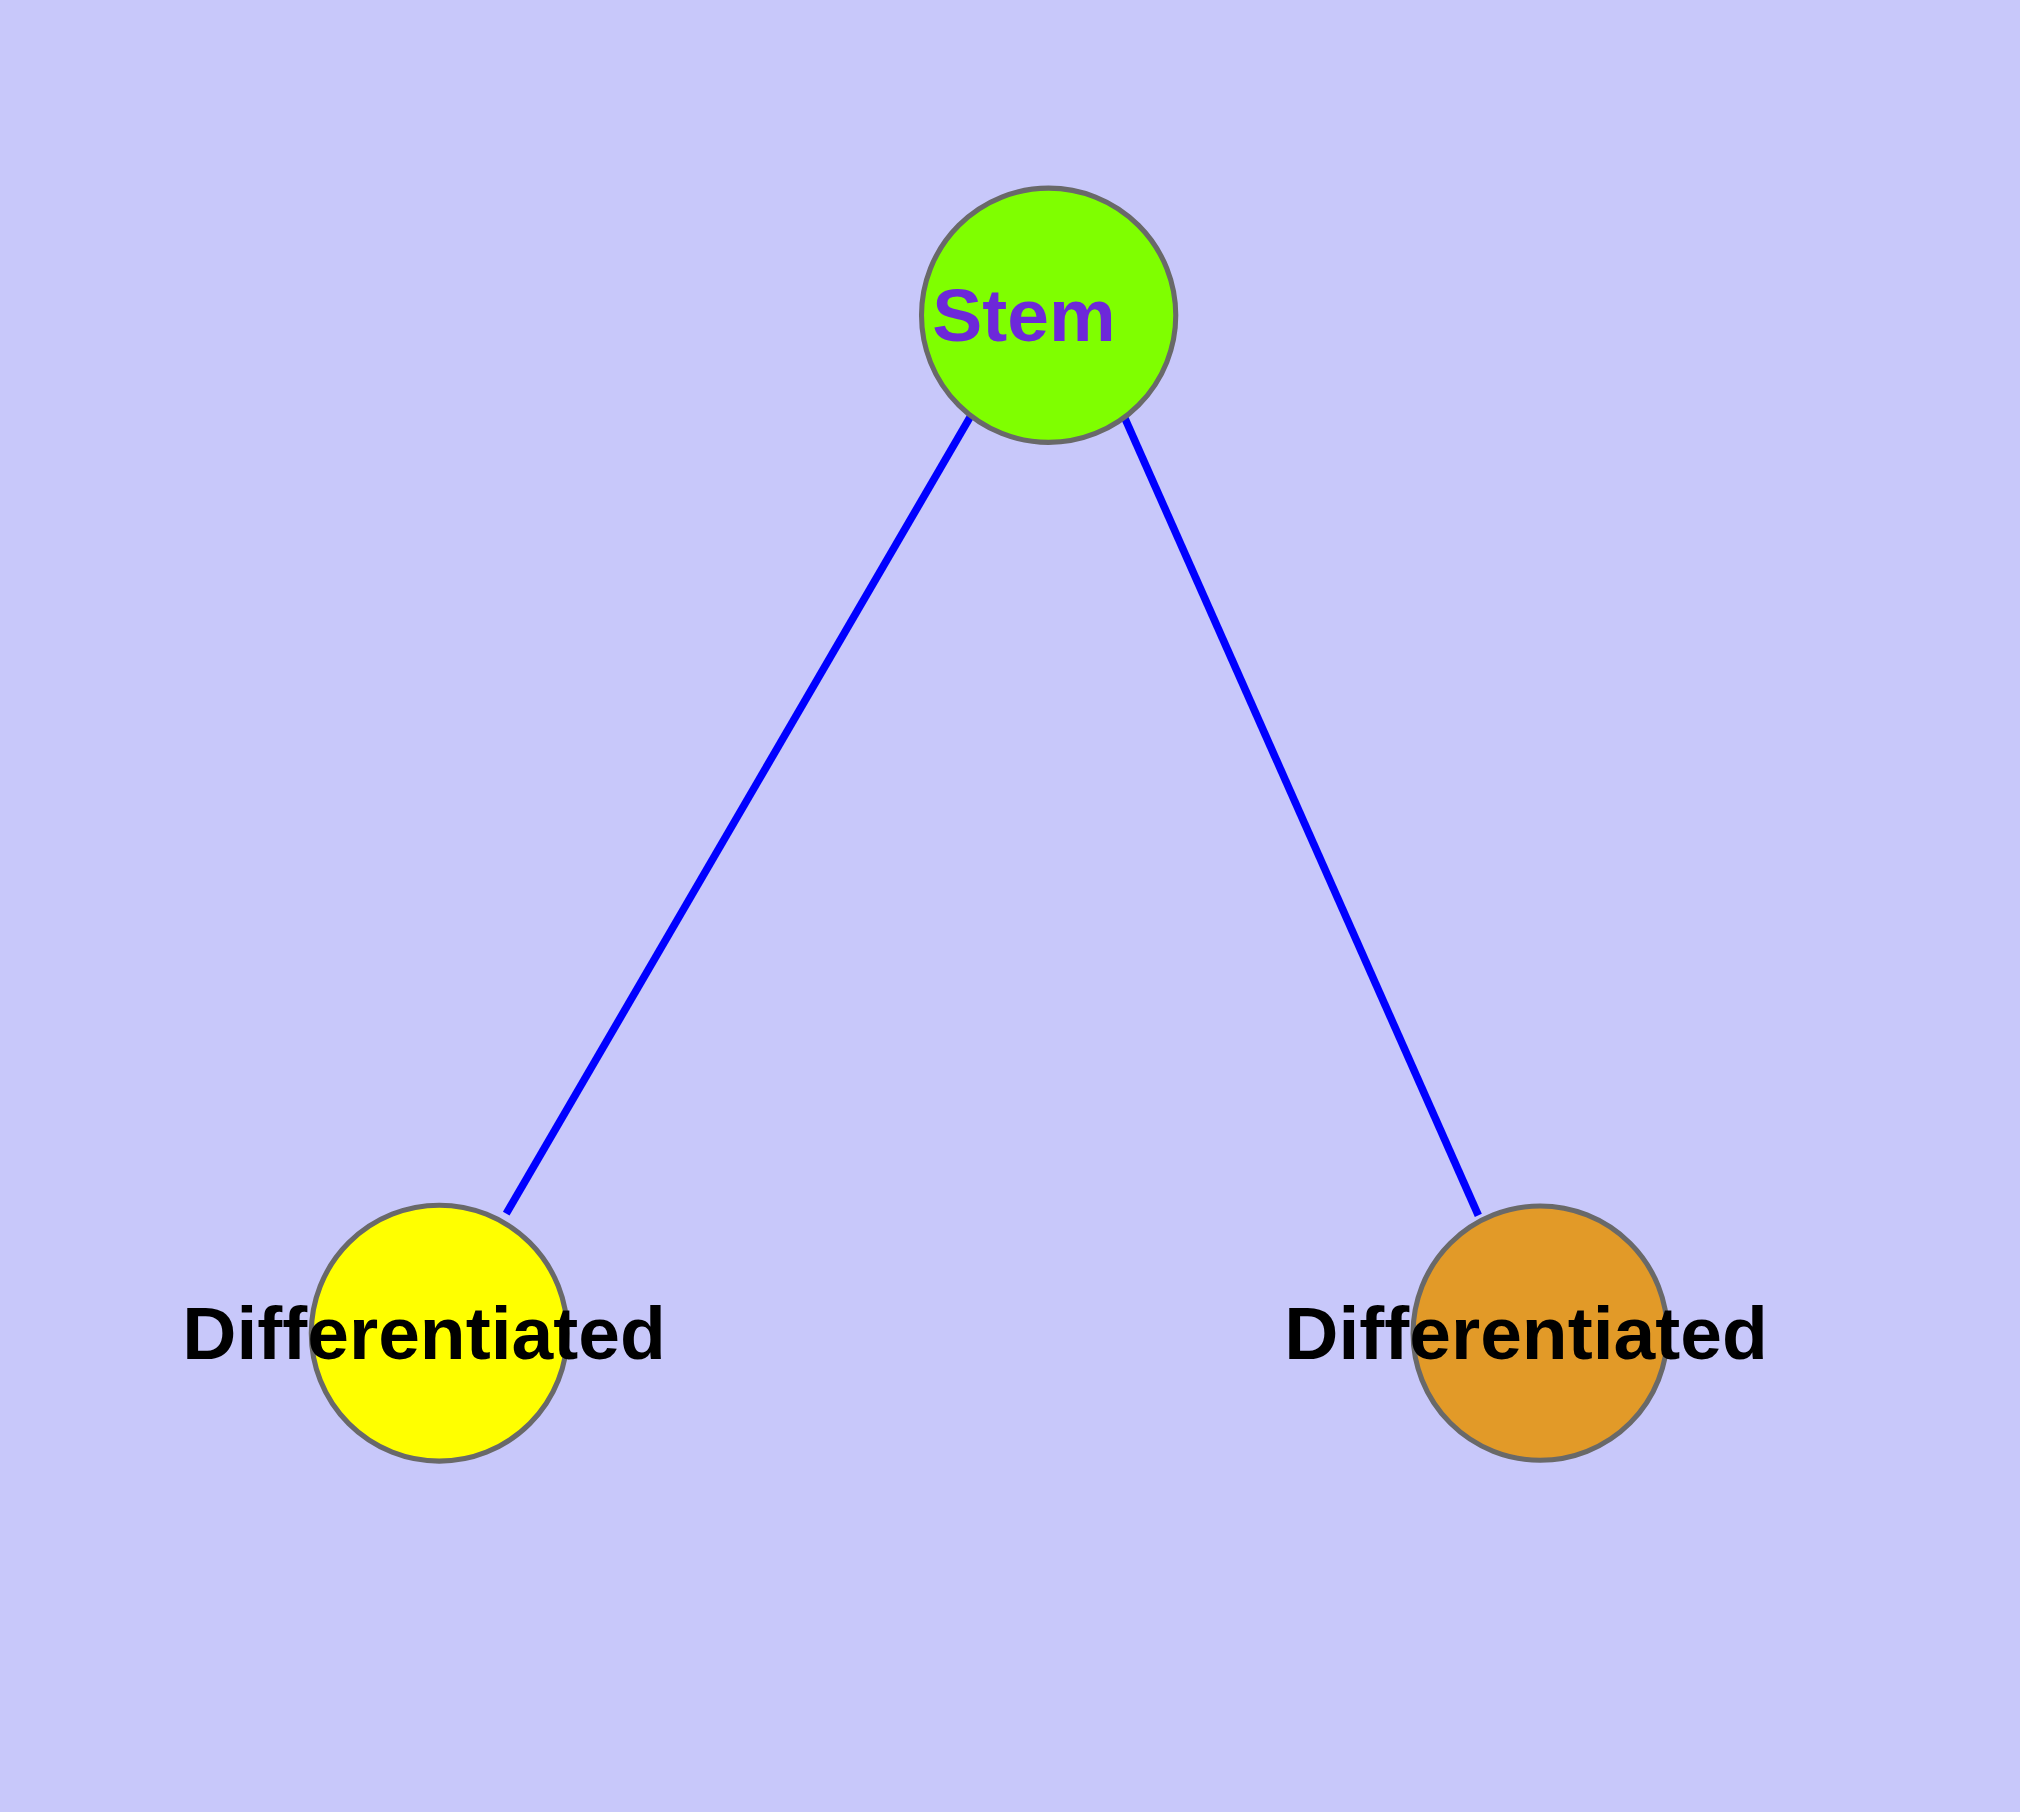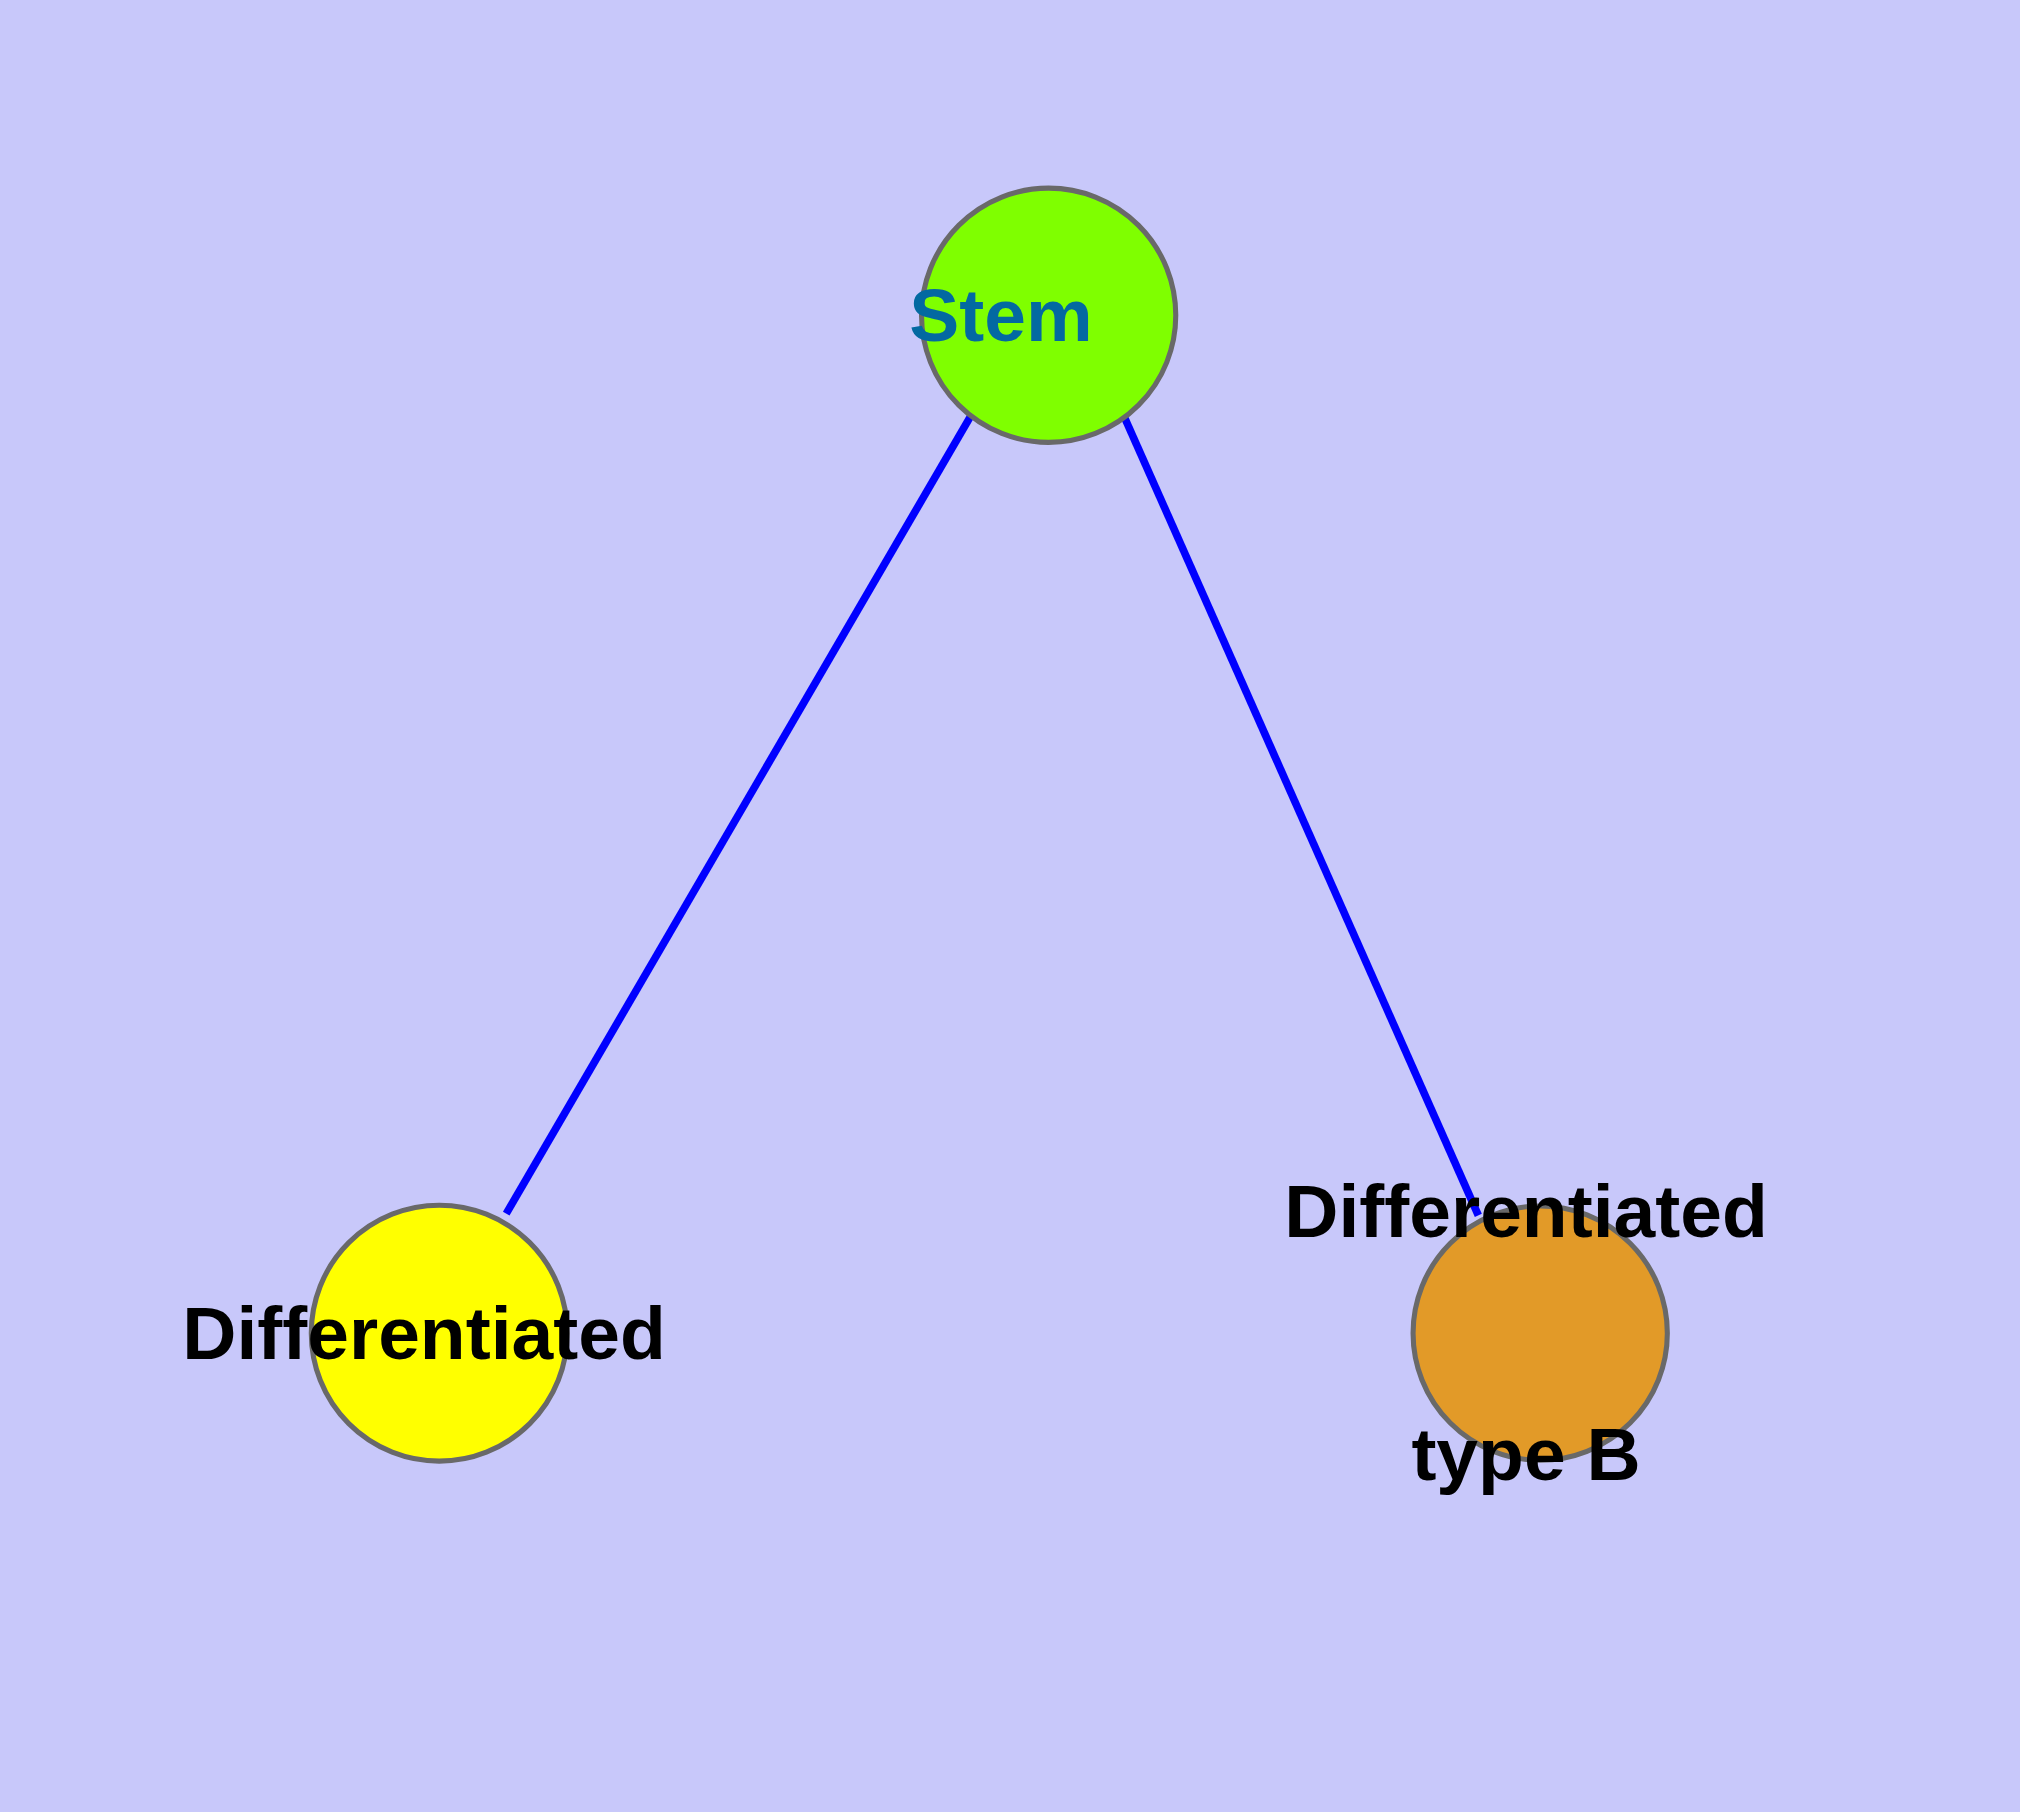--- a/index.html
+++ b/index.html
@@ -79,27 +79,26 @@
       <line class="edge-line" x1="1325" y1="489" x2="1744" y2="1434" stroke="#0000FF" stroke-width="9"></line>
     </g>
 
     <g>
       <circle class="node-circle" cx="1237" cy="372" r="150" fill="#7FFF00" stroke="#696969" stroke-width="6"></circle>
       <circle class="node-circle" cx="518" cy="1573" r="151" fill="#FFFF00" stroke="#696969" stroke-width="6"></circle>
       <circle class="node-circle" cx="1817" cy="1573" r="150" fill="#E29A28" stroke="#696969" stroke-width="6"></circle>
     </g>
   </svg>
 
-  <div class="node-label label-stem" style="left: 1001px; top: 315px; color: #0369a1;">
+  <div class="node-label label-stem" style="left: 1024px; top: 315px; color: #6d28d9;">
     <span class="label-line">Stem</span>
   </div>
 
   <div class="node-label label-a" style="left: 424px; top: 1333px; color: rgb(0, 0, 0);">
     <span class="label-line">Differentiated</span>
   </div>
 
   <div class="node-label label-b" style="left: 1526px; top: 1333px; color: rgb(0, 0, 0);">
     <span class="label-line">Differentiated</span>
-    <span class="label-line">type B</span>
   </div>
 
 </div>
 
 
 </body></html>

